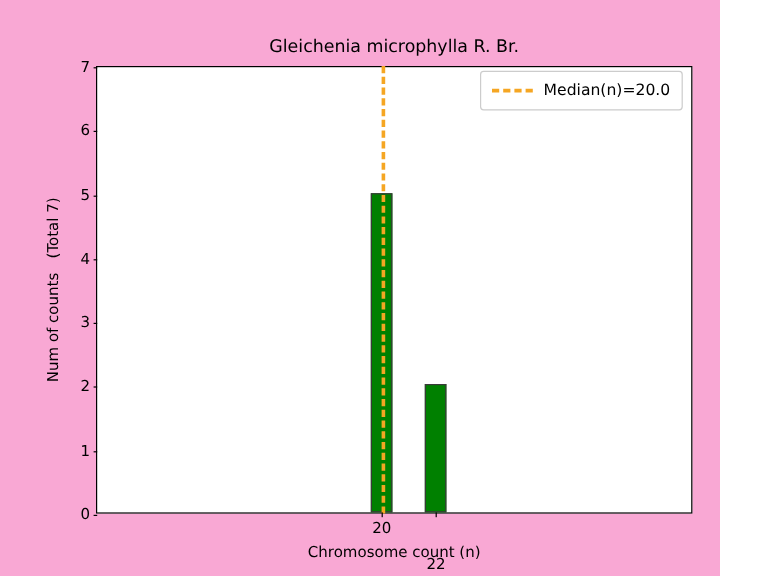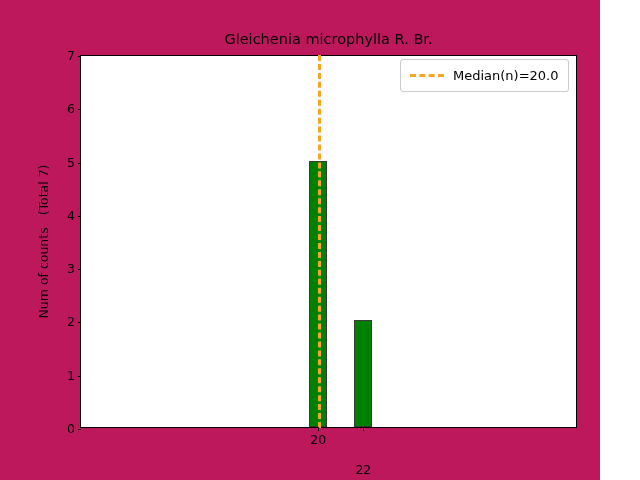--- a/index.html
+++ b/index.html
@@ -14,21 +14,21 @@
     font-family: "DejaVu Sans", sans-serif;
     color: #000000;
     overflow: hidden;
   }
 
   
   #figure {
     position: absolute;
     left: 0; top: 0;
     width: 600px; height: 480px;
-    background: #be185d;
+    background: #f9a8d4;
   }
 
   
   #chart-title {
     position: absolute;
     left: 80px;
     top: 30px;
     width: 497px;
     text-align: center;
     font-size: 14.5px;
@@ -200,20 +200,21 @@
         <div class="ytick-mark" style="top: 0px;"></div>
         <div class="ytick-label" style="top: 0px;">7</div>
         <div class="xtick-mark" style="left: 237.205px;"></div>
         <div class="xtick-label" style="left: 237.205px;">20</div>
         <div class="xtick-mark" style="left: 282.386px;"></div>
         <div class="xtick-label" style="left: 282.386px; margin-top: 36px;">22</div>
       </div>
   </div>
 
   <div id="ylabel">Num of counts   (Total 7)</div>
+  <div id="xlabel">Chromosome count (n)</div>
 
   <div id="legend">
     <div class="legend-row">
       <span class="legend-swatch"></span>
       <span class="legend-texts">
         <span class="legend-line">Median(n)=20.0</span>
       </span>
     </div>
   </div>
 

